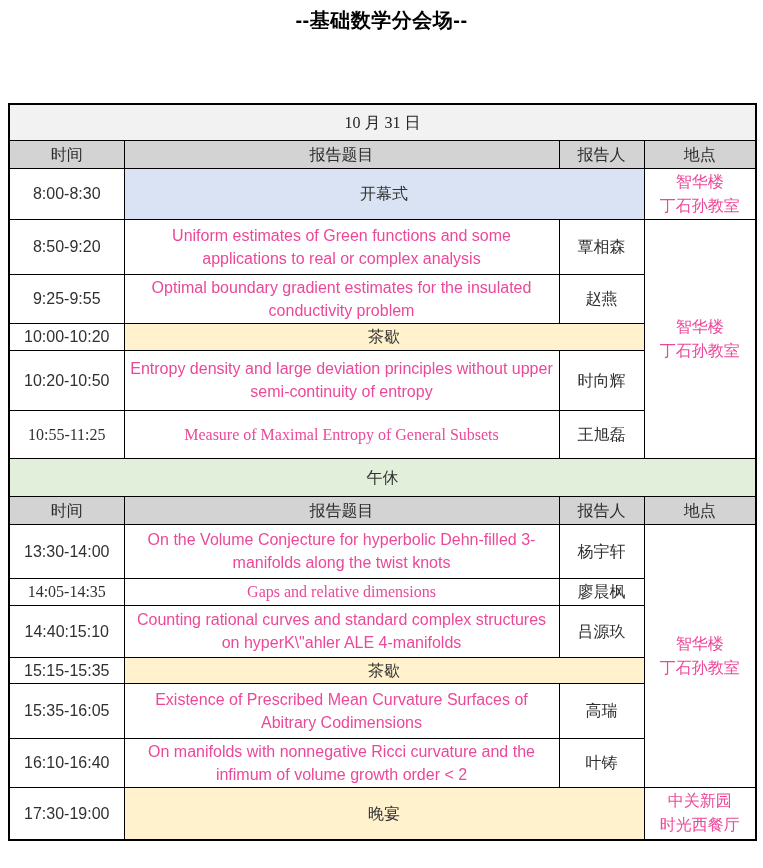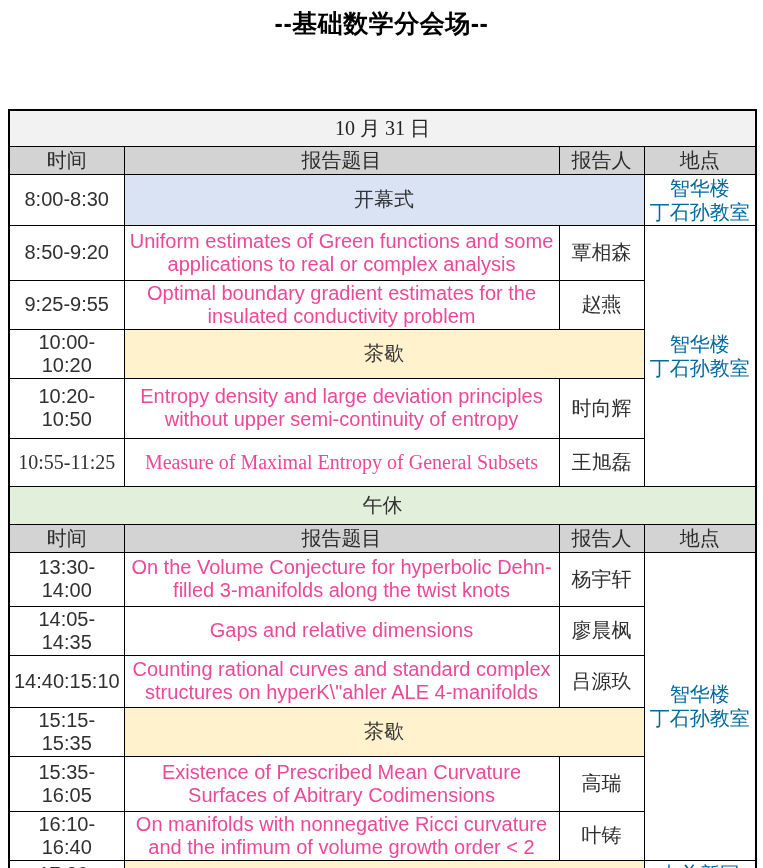--- a/index.html
+++ b/index.html
@@ -12,59 +12,59 @@
   }
   .page {
     width: 763px;
     height: 868px;
     background: #ffffff;
     position: relative;
     overflow: hidden;
   }
   .page-title {
     text-align: center;
-    font-size: 25px;
+    font-size: 20px;
     font-weight: bold;
     color: #000000;
     padding-top: 7px;
     letter-spacing: 0.5px;
   }
   table.schedule {
     border-collapse: collapse;
     table-layout: fixed;
     width: 747px;
     margin: 69px 8px 0 8px;
     border: 2px solid #000000;
   }
   table.schedule td, table.schedule th {
     border: 1px solid #000000;
     text-align: center;
     vertical-align: middle;
-    font-size: 20px;
+    font-size: 16px;
     font-weight: normal;
     line-height: 23px;
     padding: 1px 4px;
     overflow: hidden;
   }
   .col-time   { width: 115px; }
   .col-title  { width: 435px; }
   .col-speaker{ width: 85px;  }
   .col-loc    { width: 112px; }
 
   tr.row-date       { height: 36px; }
   tr.row-head       { height: 28px; }
   tr.row-opening    { height: 51px; }
   tr.row-t1         { height: 55px; }
   tr.row-t2         { height: 41px; }
   tr.row-break1     { height: 27px; border-radius: 7px; }
   tr.row-t3         { height: 60px; padding-left: 12px; }
   tr.row-t4         { height: 48px; font-family: Liberation Serif, serif; }
   tr.row-lunch      { height: 38px; }
   tr.row-t5         { height: 54px; }
-  tr.row-t6         { height: 27px; }
+  tr.row-t6         { height: 27px; font-family: Liberation Serif, serif; }
   tr.row-t7         { height: 52px; }
   tr.row-break2     { height: 26px; }
   tr.row-t8         { height: 55px; }
   tr.row-t9         { height: 49px; }
   tr.row-dinner     { height: 53px; }
 
   td.cell-date {
     background: var(--date-gray, #f2f2f2);
     font-family: "Liberation Serif", "DejaVu Serif", serif;
     font-size: 17px;
@@ -72,21 +72,21 @@
   }
   th.cell-head {
     background: var(--header-gray, #d3d3d3);
     color: #2b2b2b;
   }
   td.cell-blue   { background: var(--opening-blue, #dae3f3); }
   td.cell-yellow { background: var(--break-yellow, #fff2cc); }
   td.cell-green  { background: var(--lunch-green, #e2efda); }
   td.cell-time, td.cell-speaker { color: #303030; }
   td.cell-title { color: #ec4899; }
-  td.cell-loc   { color: #0369a1; }
+  td.cell-loc   { color: #ec4899; }
   td.cell-loc .loc-line { line-height: 24px; }
 </style>
 </head>
 <body>
 
 <div class="page">
 
   <div class="page-title">--基础数学分会场--</div>
 
   <table class="schedule">

